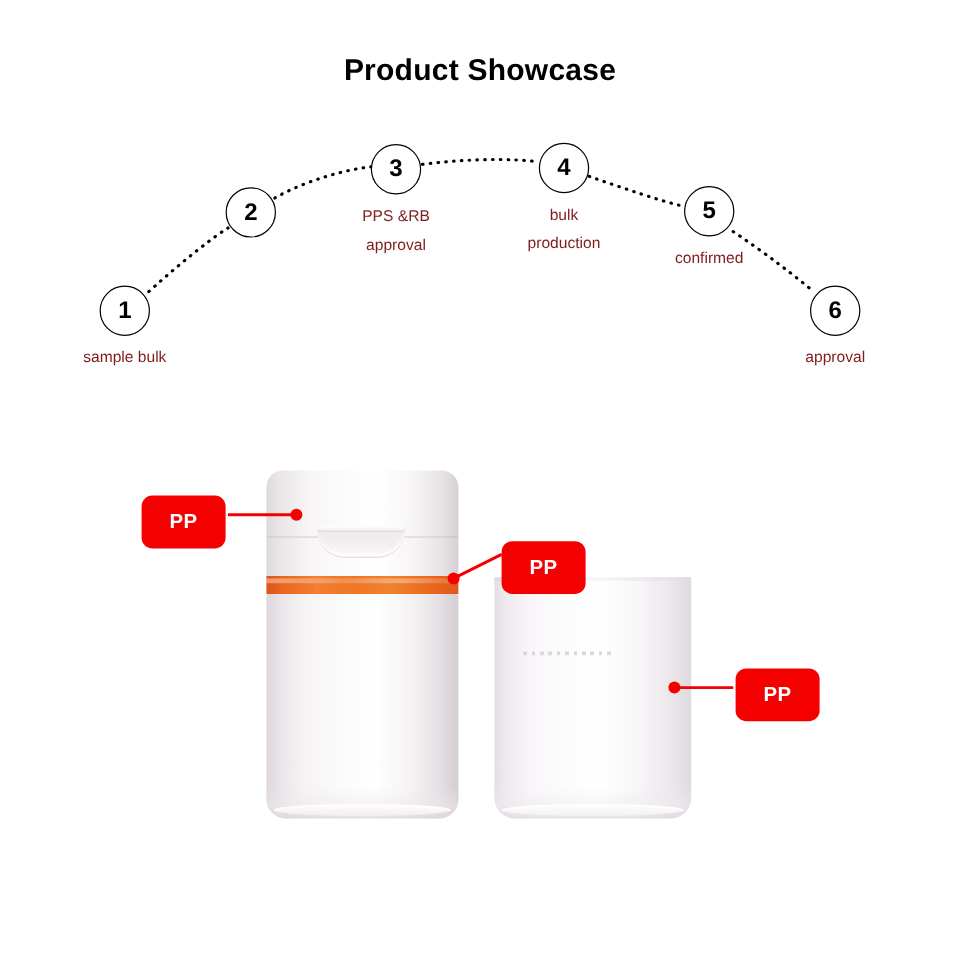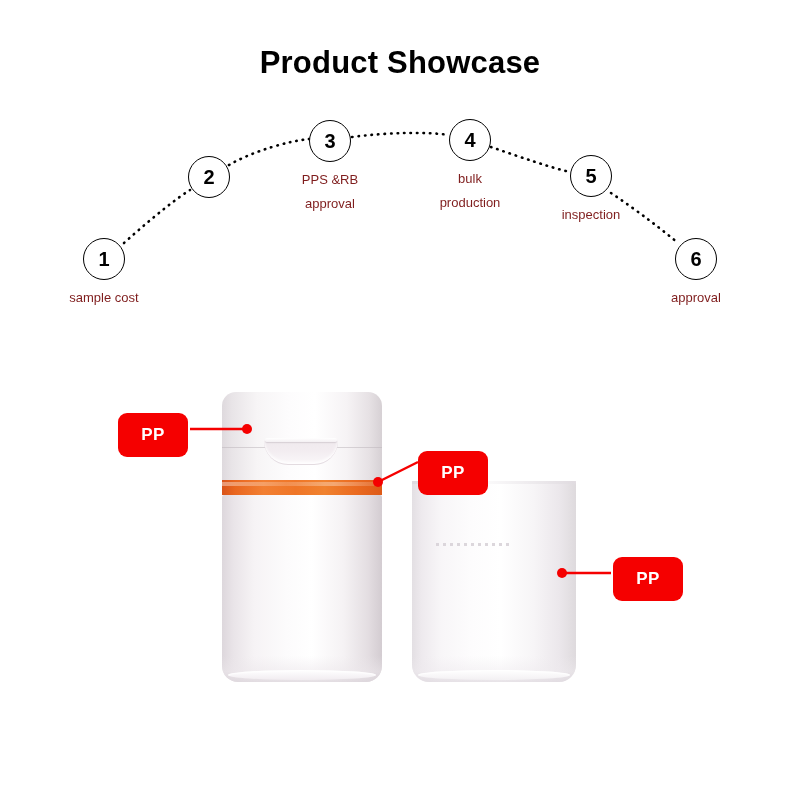--- a/index.html
+++ b/index.html
@@ -20,21 +20,21 @@
     height: 800px;
   }
 
   
   #page-title {
     position: absolute;
     left: 0;
     top: 45px;
     width: 800px;
     text-align: center;
-    font-size: 31px;
+    font-size: 25px;
     font-weight: bold;
     color: #000000;
     letter-spacing: 0.2px;
   }
 
   
   #process-flow {
     position: absolute;
     left: 0;
     top: 0;
@@ -342,21 +342,21 @@
       <path d="M 229 165 C 255 150 290 141 309 139" fill="none" stroke="#000000" stroke-width="2.6" stroke-linecap="round" stroke-dasharray="0.5 6"></path>
       <path d="M 352 137 C 390 132 430 132 449 135" fill="none" stroke="#000000" stroke-width="2.6" stroke-linecap="round" stroke-dasharray="0.5 6"></path>
       <path d="M 491 147 C 520 157 552 168 570 172" fill="none" stroke="#000000" stroke-width="2.6" stroke-linecap="round" stroke-dasharray="0.5 6"></path>
       <path d="M 611 193 C 638 211 665 232 678 243" fill="none" stroke="#000000" stroke-width="2.6" stroke-linecap="round" stroke-dasharray="0.5 6"></path>
     </svg>
 
     <div class="flow-step" id="flow-step-1" style="left:104px; top:238px;">
       <div class="flow-circle">
         <span class="flow-number">1</span>
       </div>
-      <div class="flow-label">sample cost</div>
+      <div class="flow-label">sample bulk</div>
     </div>
 
     <div class="flow-step" id="flow-step-2" style="left:209px; top:156px;">
       <div class="flow-circle">
         <span class="flow-number">2</span>
       </div>
     </div>
 
     <div class="flow-step" id="flow-step-3" style="left:330px; top:120px;">
       <div class="flow-circle">
@@ -371,21 +371,21 @@
         <span class="flow-number">4</span>
       </div>
       <div class="flow-label">bulk
 production</div>
     </div>
 
     <div class="flow-step" id="flow-step-5" style="left:591px; top:155px;">
       <div class="flow-circle">
         <span class="flow-number">5</span>
       </div>
-      <div class="flow-label">inspection</div>
+      <div class="flow-label">confirmed</div>
     </div>
 
     <div class="flow-step" id="flow-step-6" style="left:696px; top:238px;">
       <div class="flow-circle">
         <span class="flow-number">6</span>
       </div>
       <div class="flow-label">approval</div>
     </div>
   </div>
 

